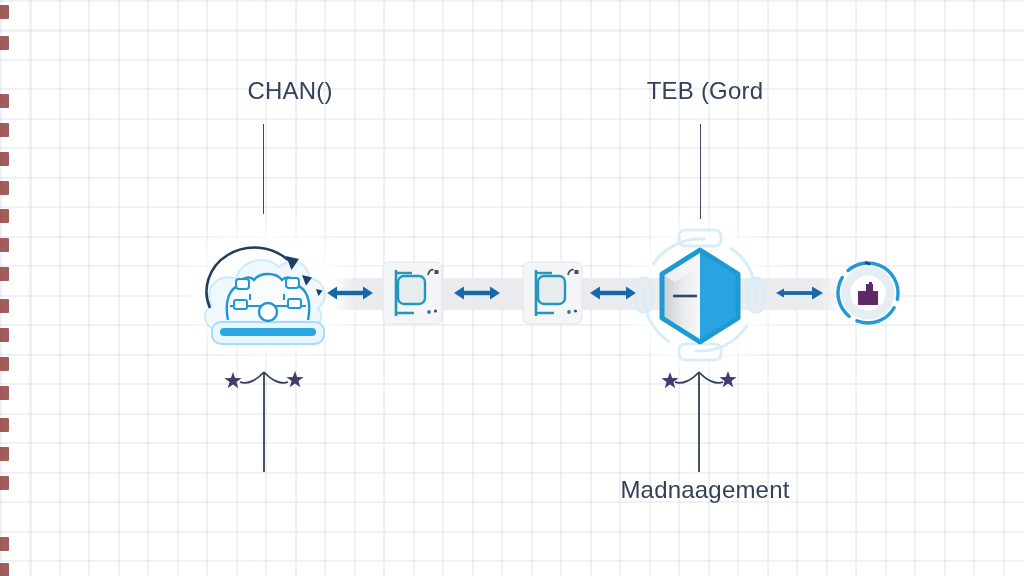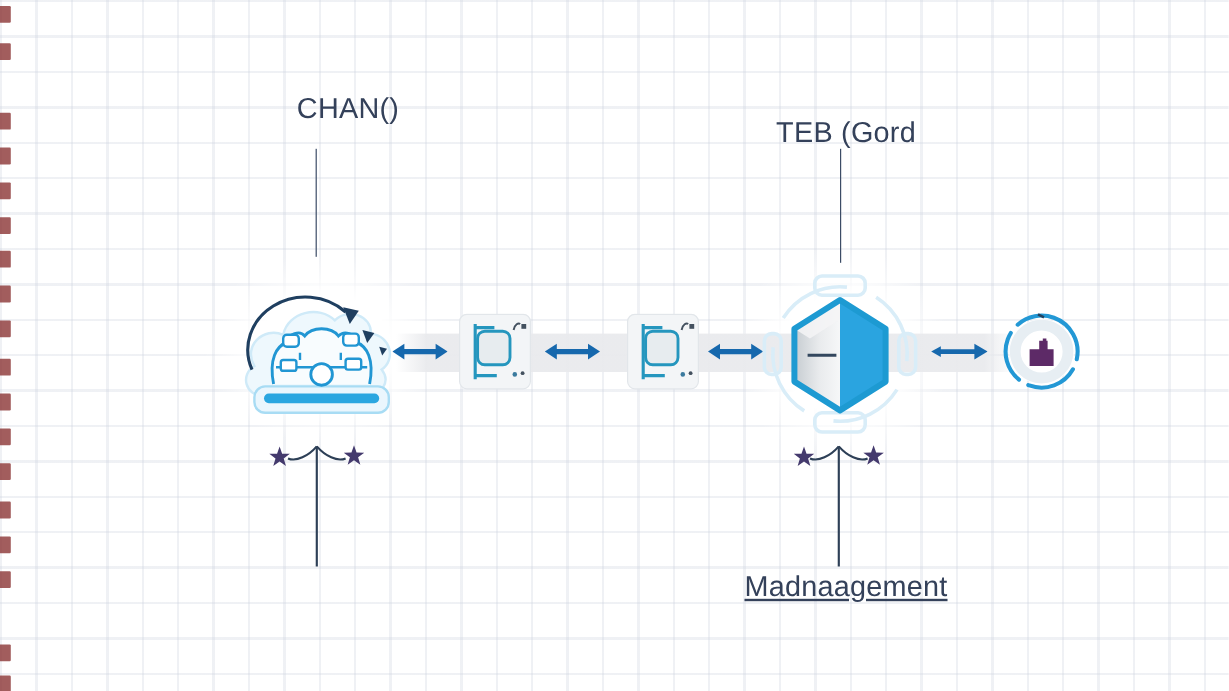--- a/index.html
+++ b/index.html
@@ -52,21 +52,21 @@
       <div class="edge-mark" style="top: 537px; background: rgb(139, 52, 52);"></div>
       <div class="edge-mark" style="top: 563px; background: rgb(139, 52, 52);"></div>
     </div>
 
   <div class="glow" style="left:170px;top:210px;width:200px;height:160px;"></div>
   <div class="glow" style="left:612px;top:205px;width:180px;height:180px;"></div>
 
   <div class="band"></div>
 
   <div class="label" style="left:180px;top:77px;width:170px;margin-left:25px;">CHAN()</div>
-  <div class="label" style="left:610px;top:77px;width:190px;margin-top:20px;">TEB (Gord</div>
+  <div class="label" style="left:610px;top:77px;width:190px;">TEB (Gord</div>
 
   <div class="vline" style="left:263px;top:124px;height:90px;"></div>
   <div class="vline" style="left:700px;top:124px;height:95px;"></div>
 
   <svg class="icon" style="left:190px;top:230px;" width="155" height="122" viewBox="0 0 155 122">
     <path d="M30 100 C14 100 10 82 22 75 C12 58 30 42 46 49 C50 30 76 24 89 37 C100 26 120 33 119 48 C136 50 140 70 128 78 C136 88 128 100 114 100 Z" fill="#eef8fd" stroke="#cfeaf8" stroke-width="2"></path>
     <rect x="22" y="92" width="112" height="22" rx="9" fill="#eaf6fd" stroke="#a8dcf4" stroke-width="2"></rect>
     <rect x="30" y="98" width="96" height="8" rx="4" fill="#2aa6e0"></rect>
     <path d="M38 90 C34 70 40 58 50 55 C50 48 60 45 64 50 C70 42 86 42 92 50 C97 45 106 48 106 55 C116 58 122 70 118 90" fill="#ffffff" fill-opacity="0.6" stroke="#2196d3" stroke-width="2.4"></path>
     <rect x="46" y="49" width="13" height="10" rx="3" fill="#ffffff" stroke="#2196d3" stroke-width="2"></rect>
@@ -165,15 +165,15 @@
   </svg>
 
   <svg class="icon" style="left:648px;top:362px;" width="105" height="112" viewBox="0 0 105 112">
     <path d="M51 10 V110" stroke="#2e4057" stroke-width="1.8"></path>
     <path d="M51 10 C44 18 34 23 27 20" fill="none" stroke="#2e4057" stroke-width="1.8"></path>
     <path d="M51 10 C58 18 68 23 75 20" fill="none" stroke="#2e4057" stroke-width="1.8"></path>
     <path transform="translate(22,19)" d="M0,-9 L2.12,-2.91 L8.56,-2.78 L3.42,1.11 L5.29,7.28 L0,3.6 L-5.29,7.28 L-3.42,1.11 L-8.56,-2.78 L-2.12,-2.91 Z" fill="#443a6d"></path>
     <path transform="translate(80,18)" d="M0,-9 L2.12,-2.91 L8.56,-2.78 L3.42,1.11 L5.29,7.28 L0,3.6 L-5.29,7.28 L-3.42,1.11 L-8.56,-2.78 L-2.12,-2.91 Z" fill="#443a6d"></path>
   </svg>
 
-  <div class="label" style="left:595px;top:476px;width:220px;text-decoration:underline;">Madnaagement</div>
+  <div class="label" style="left:595px;top:476px;width:220px;">Madnaagement</div>
 
 </div>
 
 </body></html>

